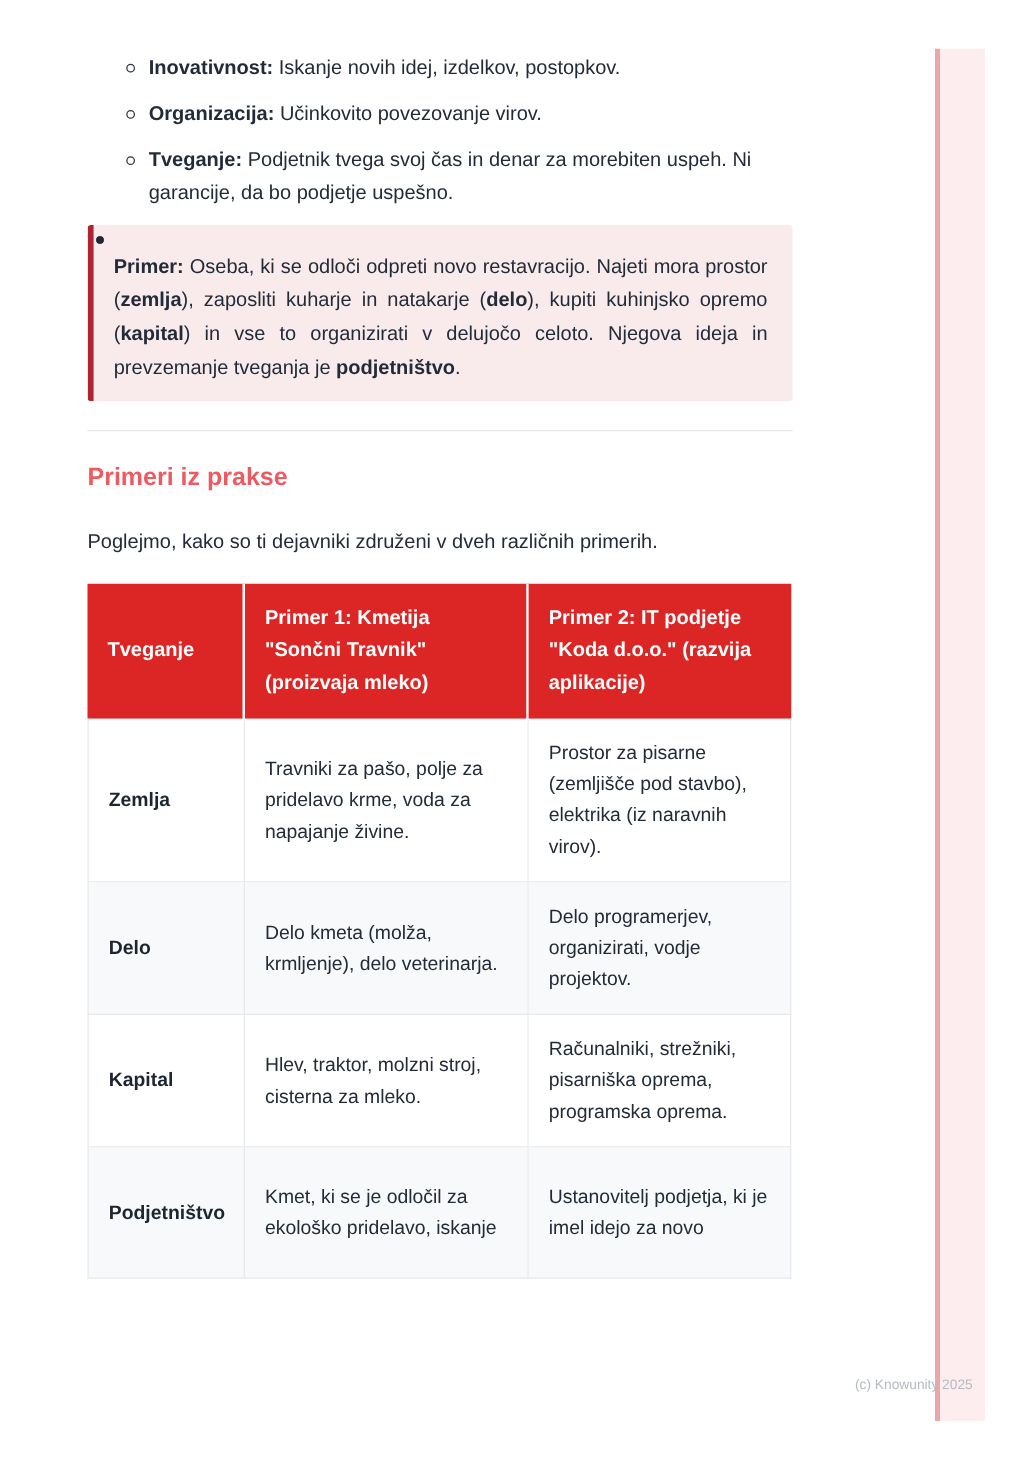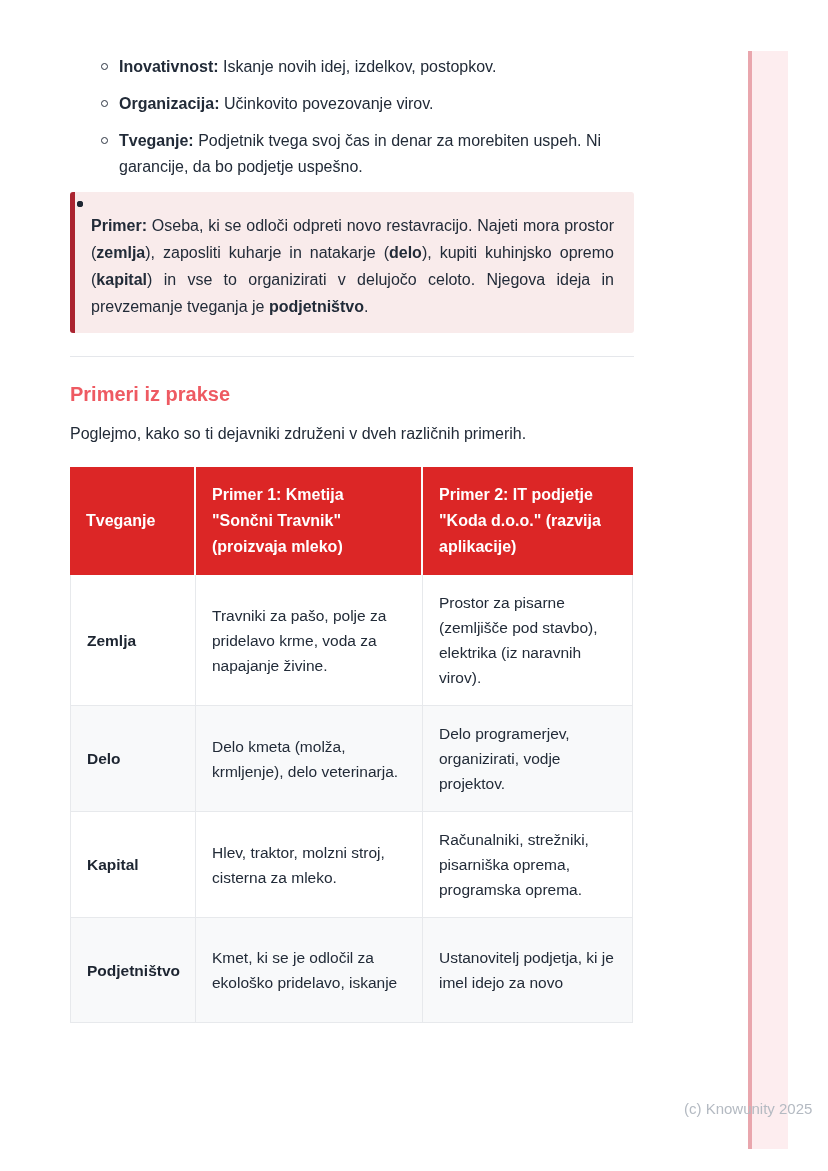--- a/index.html
+++ b/index.html
@@ -9,21 +9,21 @@
     color: #222b38;
     width: 828px; height: 1171px;
   }
   .page {
     position: relative;
     width: 828px; height: 1171px;
     background: #ffffff;
     overflow: hidden;
   }
   .clip {
-    position: absolute; left: 0; top: 16px;
+    position: absolute; left: 0; top: 4px;
     width: 828px; height: 1133px;
     overflow: hidden;
   }
   
   .stripe-light {
     position: absolute; left: 752px; top: 35px;
     width: 36px; height: 1098px;
     background: var(--stripe-light, #fdedef);
   }
   .stripe-dark {
@@ -65,21 +65,21 @@
   hr.divider {
     border: none; border-top: 1px solid #e5e7eb;
     margin-top: 23px;
   }
   h2.section-title {
     margin-top: 22px;
     font-size: 20px; line-height: 30px;
     font-weight: 700;
     color: var(--heading-red, #ee5a62);
   }
-  p.section-intro { margin-top: 12px; }
+  p.section-intro { margin-top: 24px; }
   table.examples {
     margin-top: 20px;
     width: 563px;
     border-collapse: separate; border-spacing: 0;
     table-layout: fixed;
   }
   th {
     background: var(--accent-red, #dc2626);
     color: #ffffff;
     font-weight: 700;
@@ -97,21 +97,21 @@
     border-right: 1px solid #e7e9ec;
     border-bottom: 1px solid #e7e9ec;
   }
   td:first-child { border-left: 1px solid #e7e9ec; }
   tbody tr:nth-child(even) td { background: #f8f9fa; }
   tr.last-row td { height: 105px; vertical-align: middle; }
   td.lbl { font-weight: 700; color: #1d2531; }
   .watermark {
     position: absolute; left: 684px; top: 1102px;
     width: 100px;
-    font-size: 15px; line-height: 13px;
+    font-size: 11px; line-height: 13px;
     color: #b4bac2;
     white-space: nowrap;
   }
 </style>
 </head>
 <body>
 
 <div class="page">
   <div class="clip">
 

